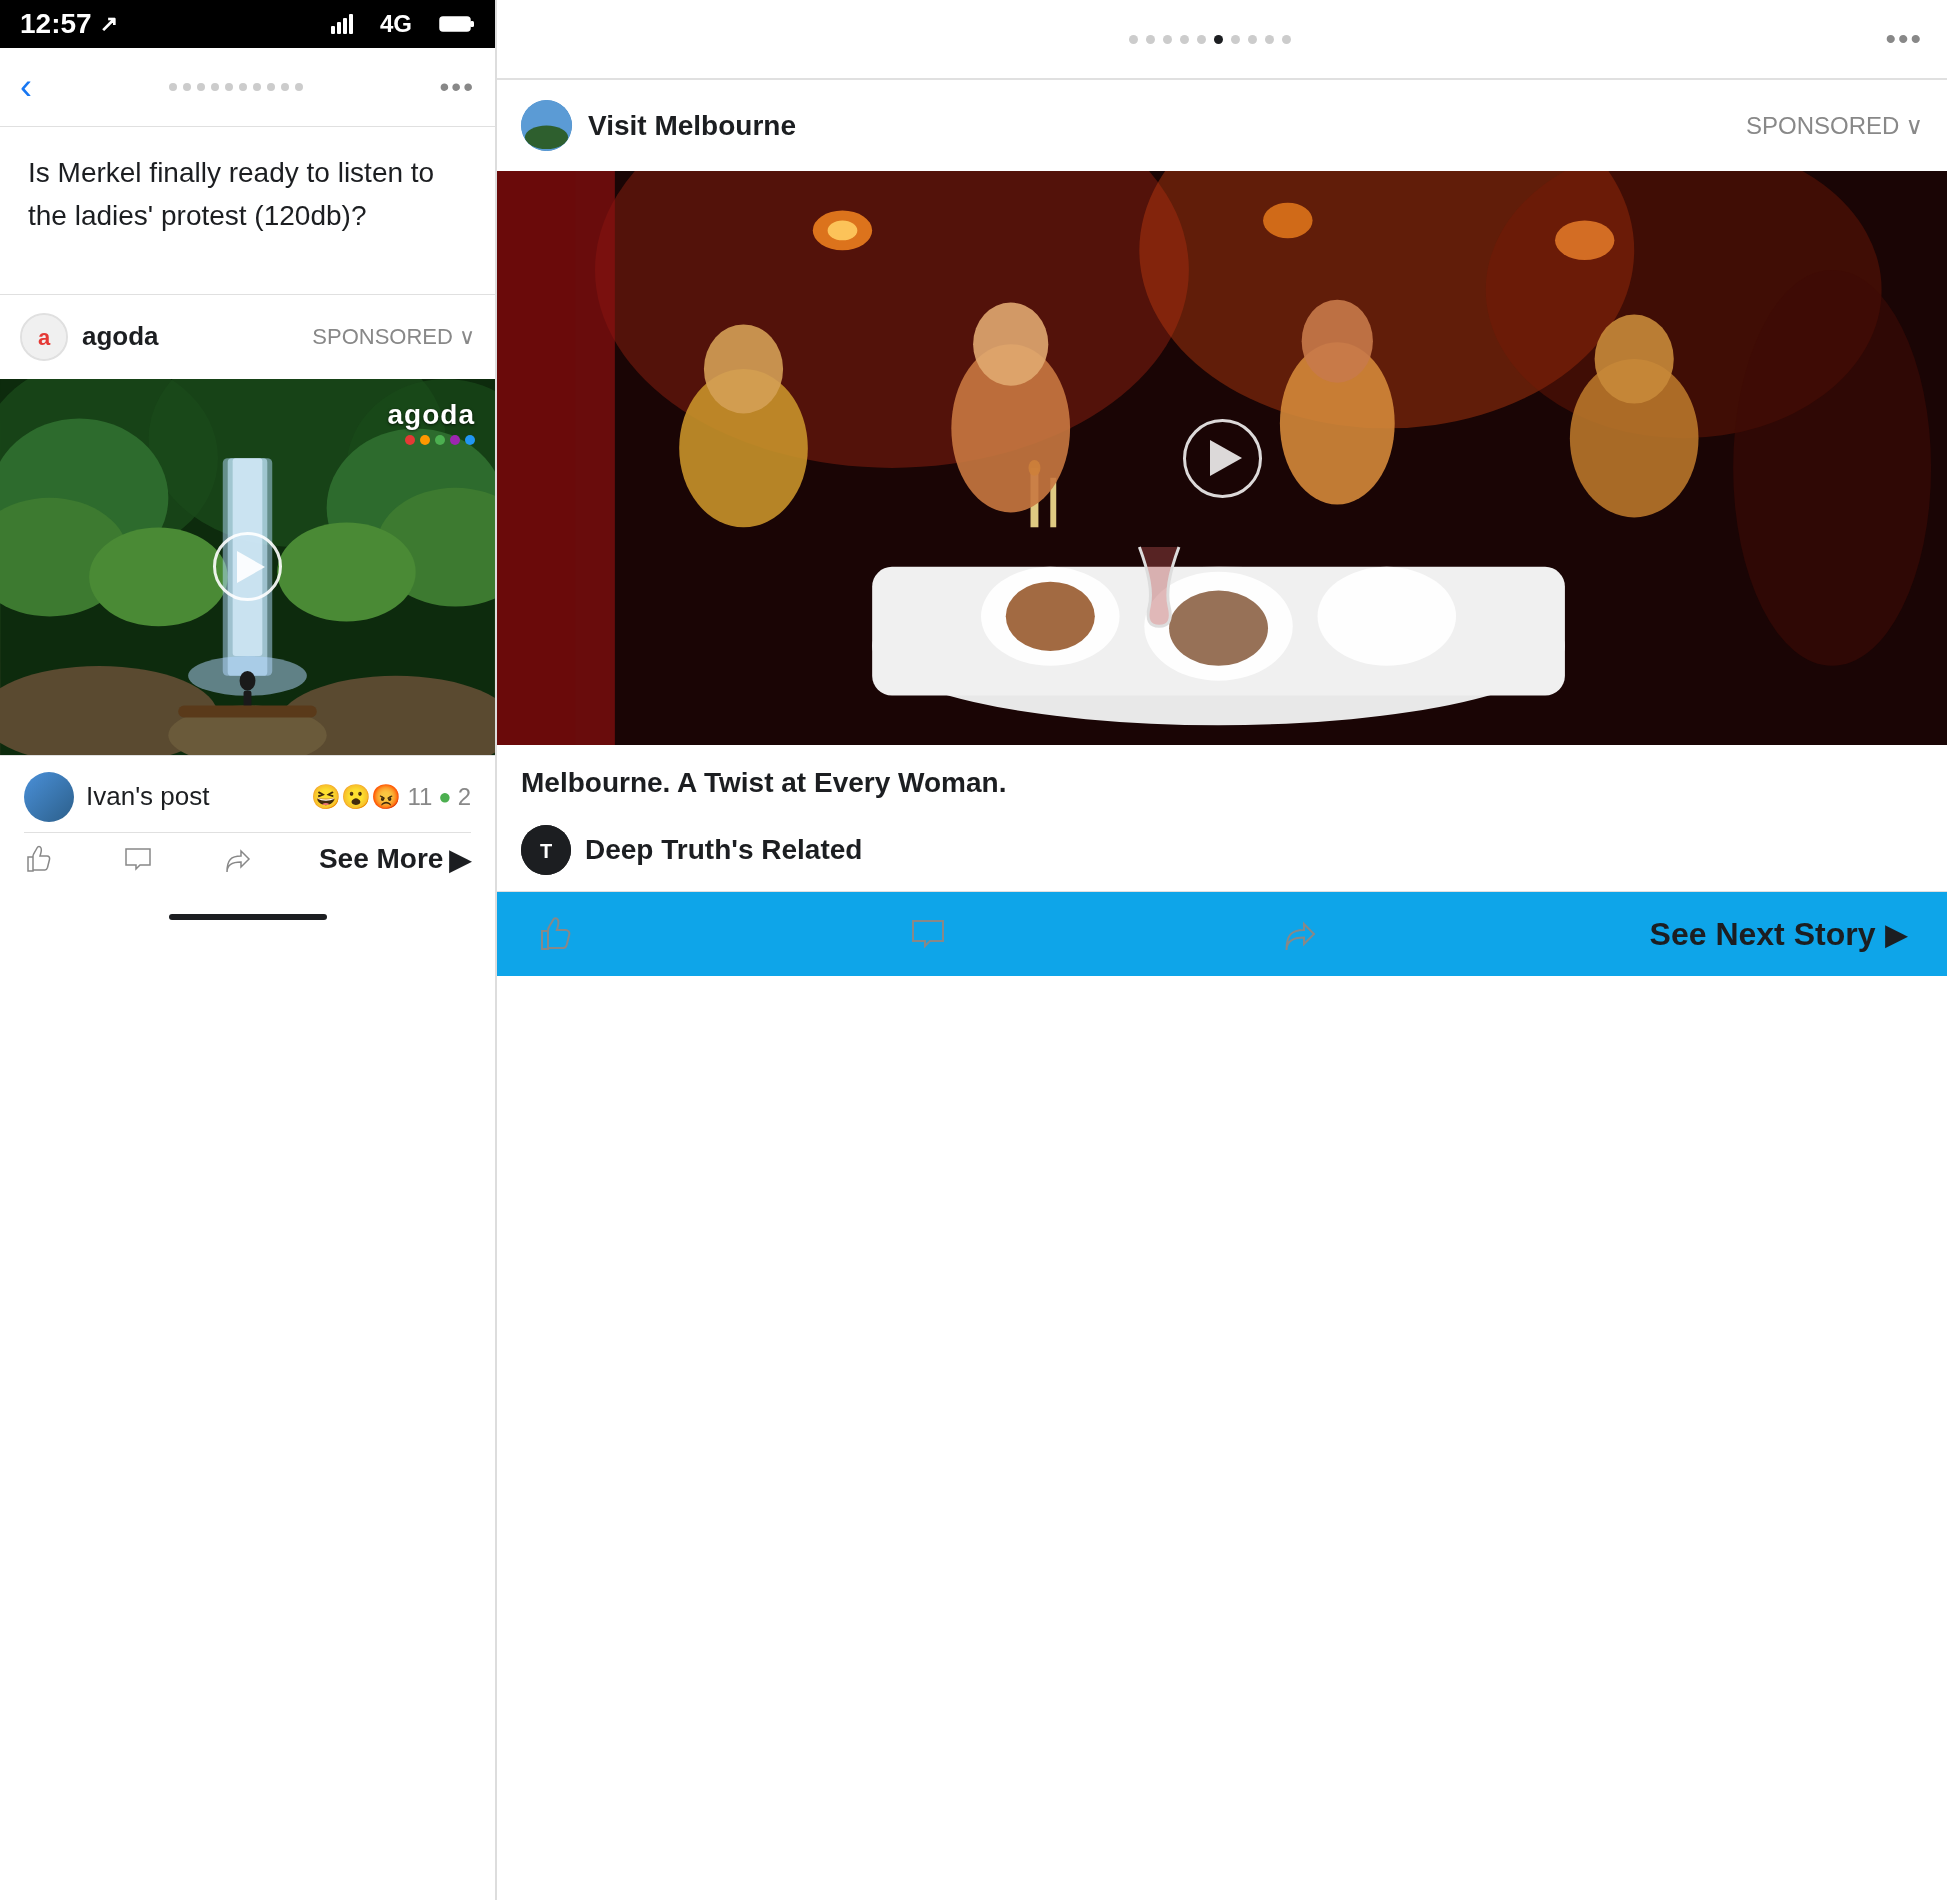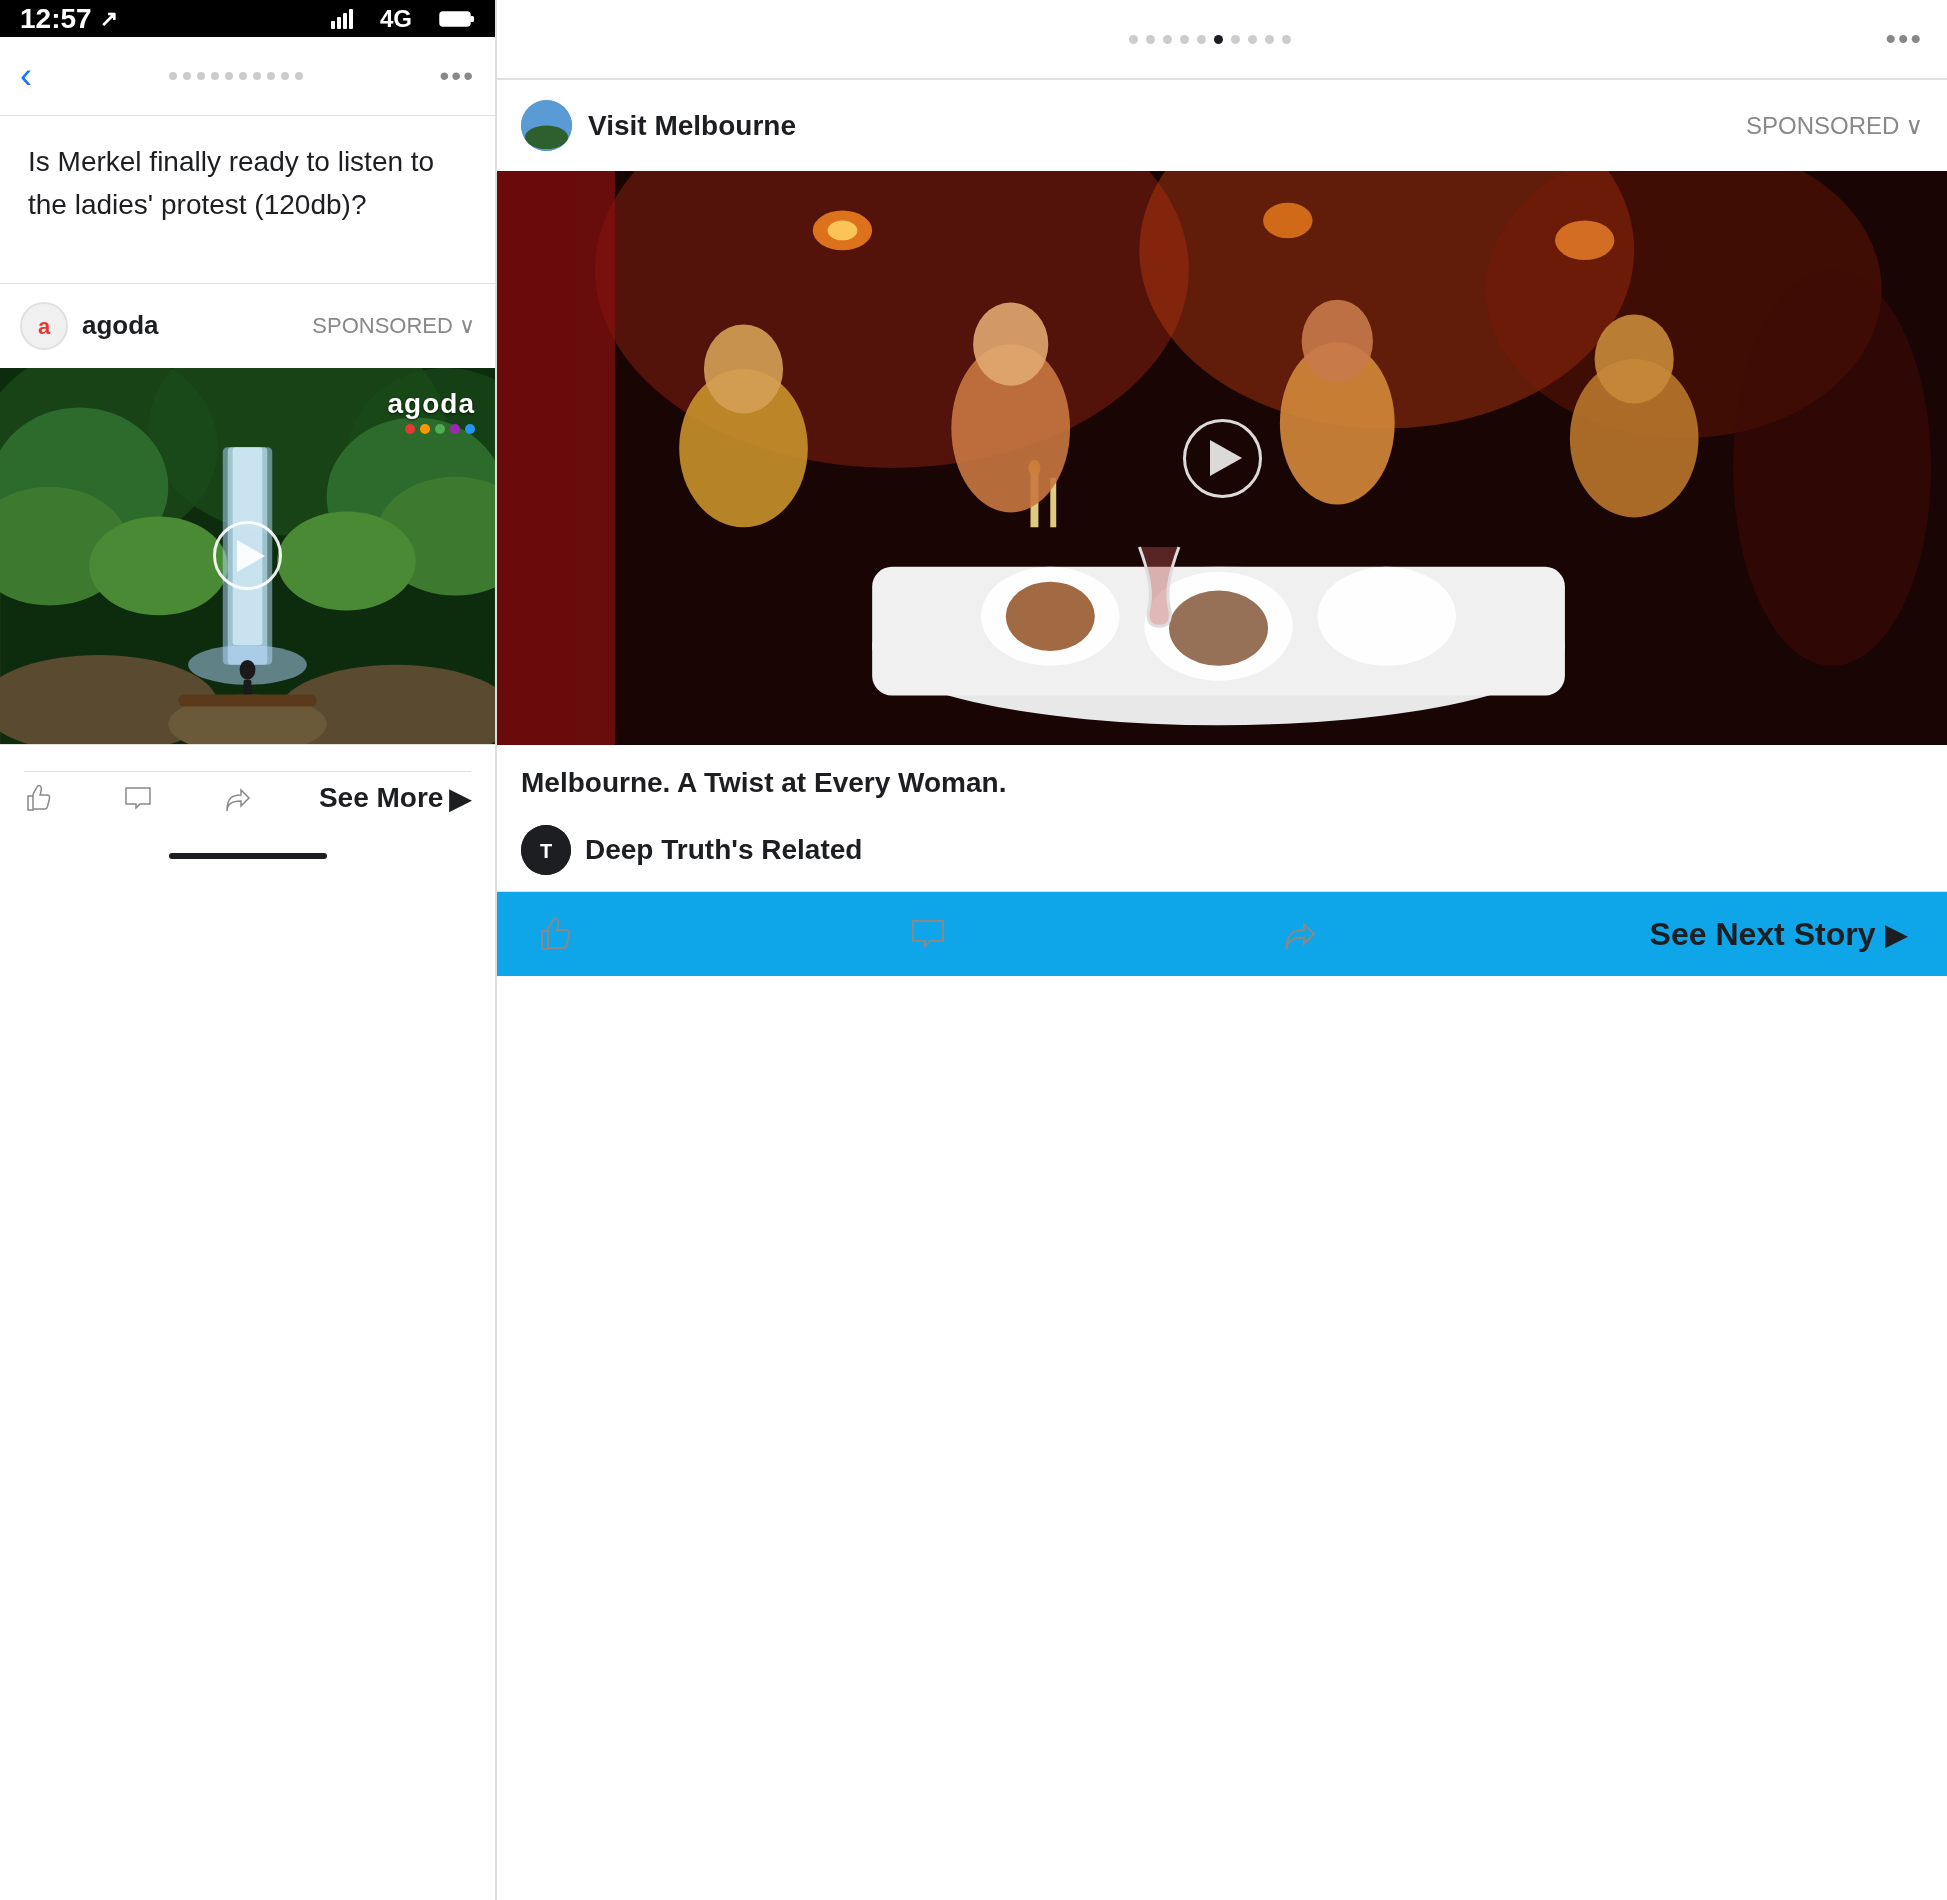--- a/index.html
+++ b/index.html
@@ -24,21 +24,21 @@
       overflow: hidden;
     }
 
     .status-bar {
       background: #000;
       color: #fff;
       display: flex;
       align-items: center;
       justify-content: space-between;
       padding: 10px 20px;
-      height: 37px;
+      height: 48px;
       flex-shrink: 0;
     }
 
     .status-time {
       font-size: 28px;
       font-weight: 600;
       color: #fff;
       display: flex;
       align-items: center;
       gap: 8px;
@@ -609,20 +609,32 @@
             <div class="agoda-dot" style="background:#2196f3;"></div>
           </div>
         </div>
         <div class="play-button">
           <div class="play-triangle"></div>
         </div>
       </div>
     </div>
 
     <div class="post-footer">
+      <div class="post-user-row">
+        <div class="post-user">
+          <div class="user-avatar"></div>
+          <span class="user-name">Ivan's post</span>
+        </div>
+        <div class="reaction-row">
+          <span style="font-size:24px;">😆😮😡</span>
+          <span class="reaction-count">11</span>
+          <span class="reaction-count" style="color:#4caf50; font-size:22px;">●</span>
+          <span class="reaction-count">2</span>
+        </div>
+      </div>
       <div class="action-bar">
         <div class="action-btn">
           <svg width="32" height="32" viewBox="0 0 32 32" fill="none">
             <path d="M4 14h5V28H4V14zm5-1c0-2 2-4 4-8 1-2 3-2 4 0 1 2 0 5-1 8h7c2 0 3 1.5 2.5 3.5l-2 8C23 26 22 27 21 27H9V13z" stroke="#888" stroke-width="1.5" fill="none"></path>
           </svg>
         </div>
         <div class="action-btn">
           <svg width="32" height="32" viewBox="0 0 32 32" fill="none">
             <path d="M4 6h24v16H18l-4 4v-4H4V6z" stroke="#888" stroke-width="1.5" fill="none"></path>
           </svg>

